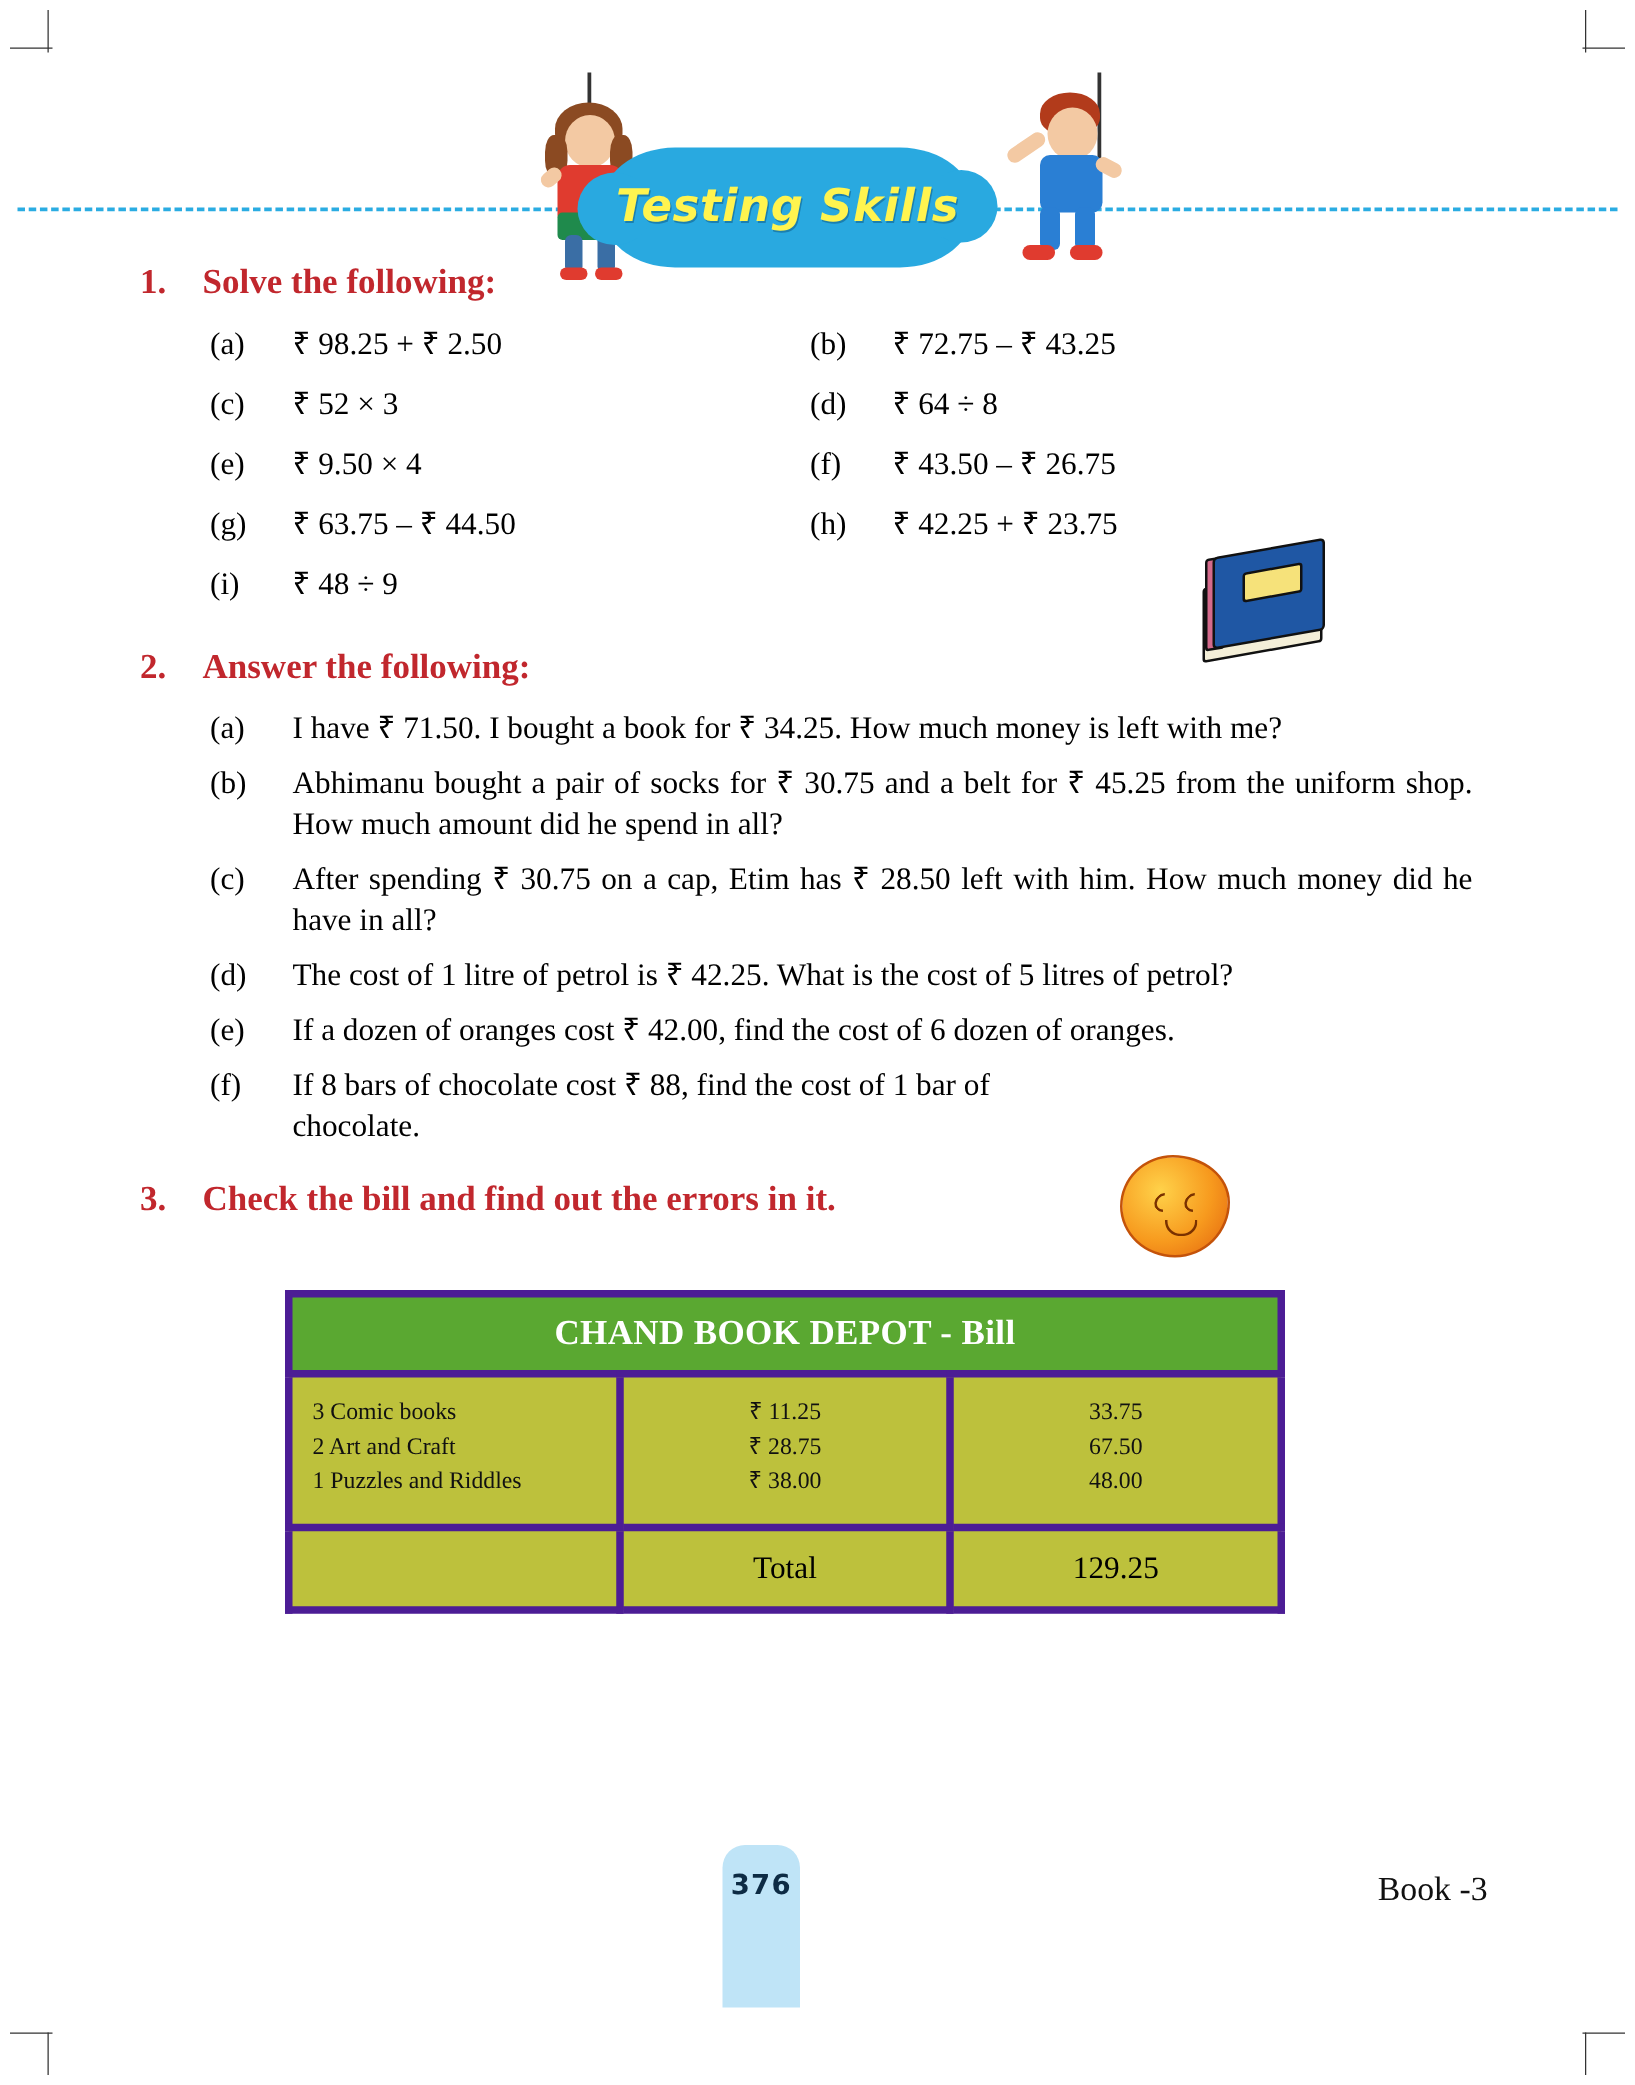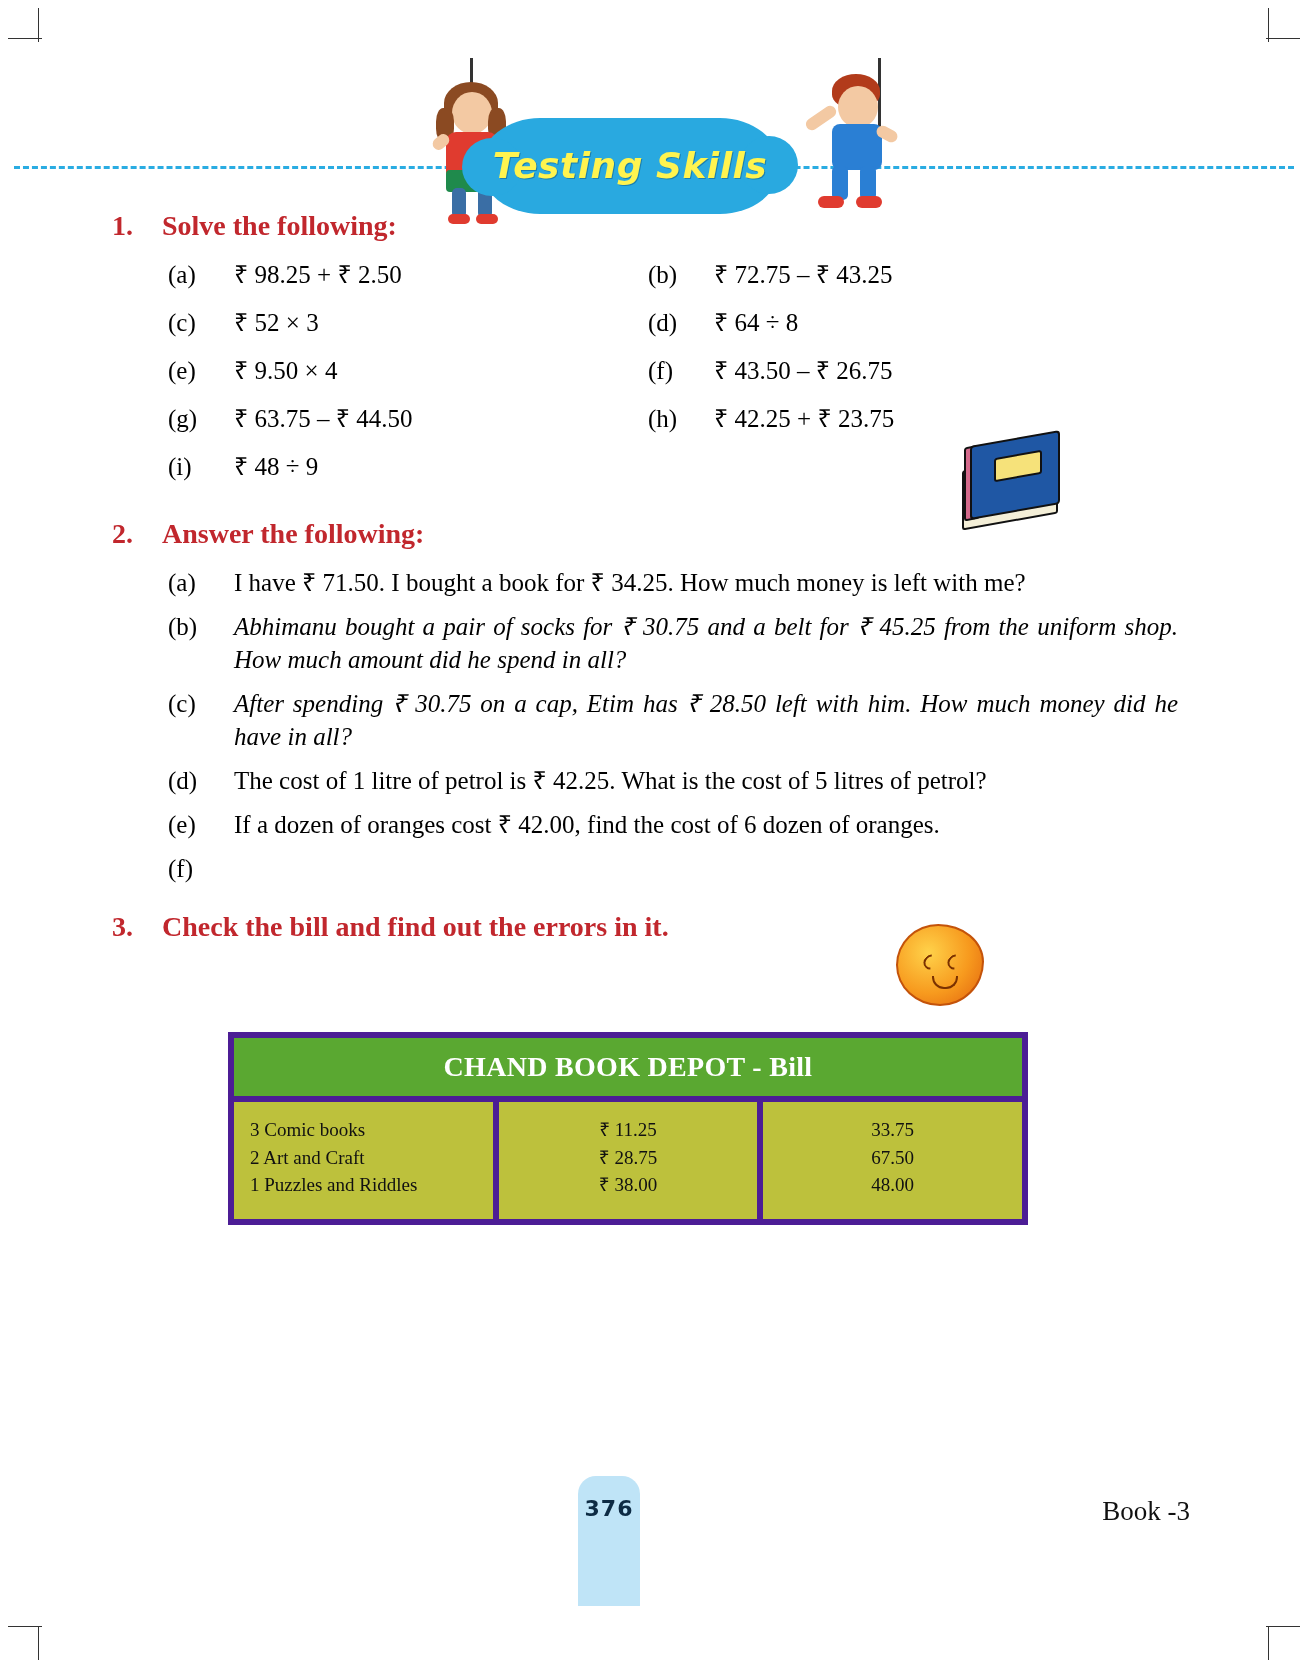--- a/index.html
+++ b/index.html
@@ -175,21 +175,21 @@
   }
   .arow {
     display: flex;
     align-items: flex-start;
     font-size: 25px;
     margin-bottom: 11px;
     line-height: 1.32;
   }
   .arow .lbl { width: 66px; flex: none; }
   .arow .txt { flex: 1; }
-  .justify { text-align: justify; font-style: italic; }
+  .justify { text-align: justify; }
 
   
   .bill-wrap {
     position: absolute;
     left: 228px;
     top: 1032px;
     width: 800px;
   }
   table.bill {
     border-collapse: collapse;
@@ -463,20 +463,21 @@
         <div class="arow">
           <span class="lbl">(d)</span>
           <span class="txt">The cost of 1 litre of petrol is ₹ 42.25. What is the cost of 5 litres of petrol?</span>
         </div>
         <div class="arow">
           <span class="lbl">(e)</span>
           <span class="txt">If a dozen of oranges cost ₹ 42.00, find the cost of 6 dozen of oranges.</span>
         </div>
         <div class="arow">
           <span class="lbl">(f)</span>
+          <span class="txt" style="max-width:560px;">If 8 bars of chocolate cost ₹ 88, find the cost of 1 bar of chocolate.</span>
         </div>
       </div>
     </div>
 
     <div class="qblock" style="margin-top:26px;">
       <div class="qhead">
         <span class="num">3.</span>
         <span>Check the bill and find out the errors in it.</span>
       </div>
     </div>
@@ -513,20 +514,25 @@
           <div>₹ 11.25</div>
           <div>₹ 28.75</div>
           <div>₹ 38.00</div>
         </td>
         <td class="c">
           <div>33.75</div>
           <div>67.50</div>
           <div>48.00</div>
         </td>
       </tr>
+      <tr class="bill-total">
+        <td class="blank"></td>
+        <td>Total</td>
+        <td>129.25</td>
+      </tr>
     </tbody>
       </table>
   </div>
 
   <div class="page-tab"></div>
   <div class="page-num">376</div>
   <div class="book-label">Book -3</div>
 
 </div>
 

